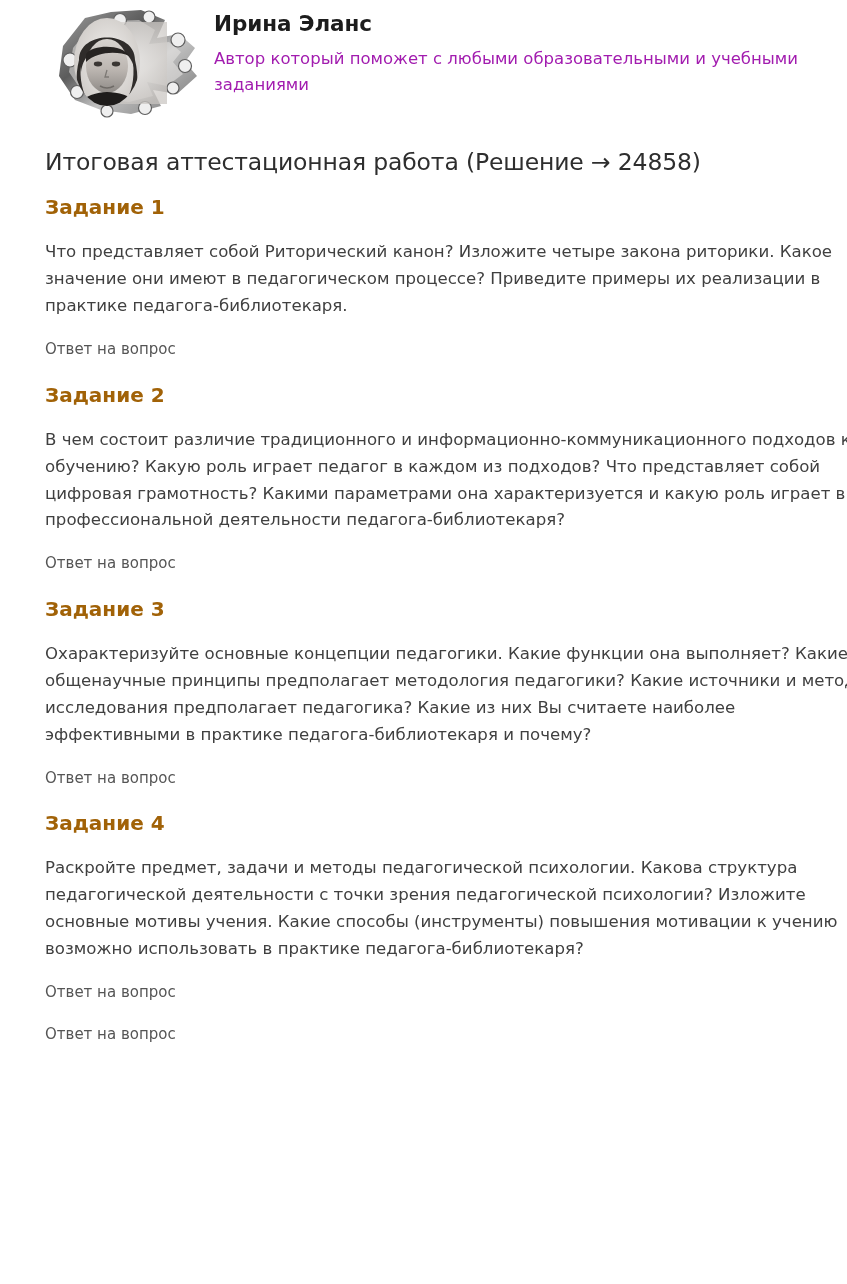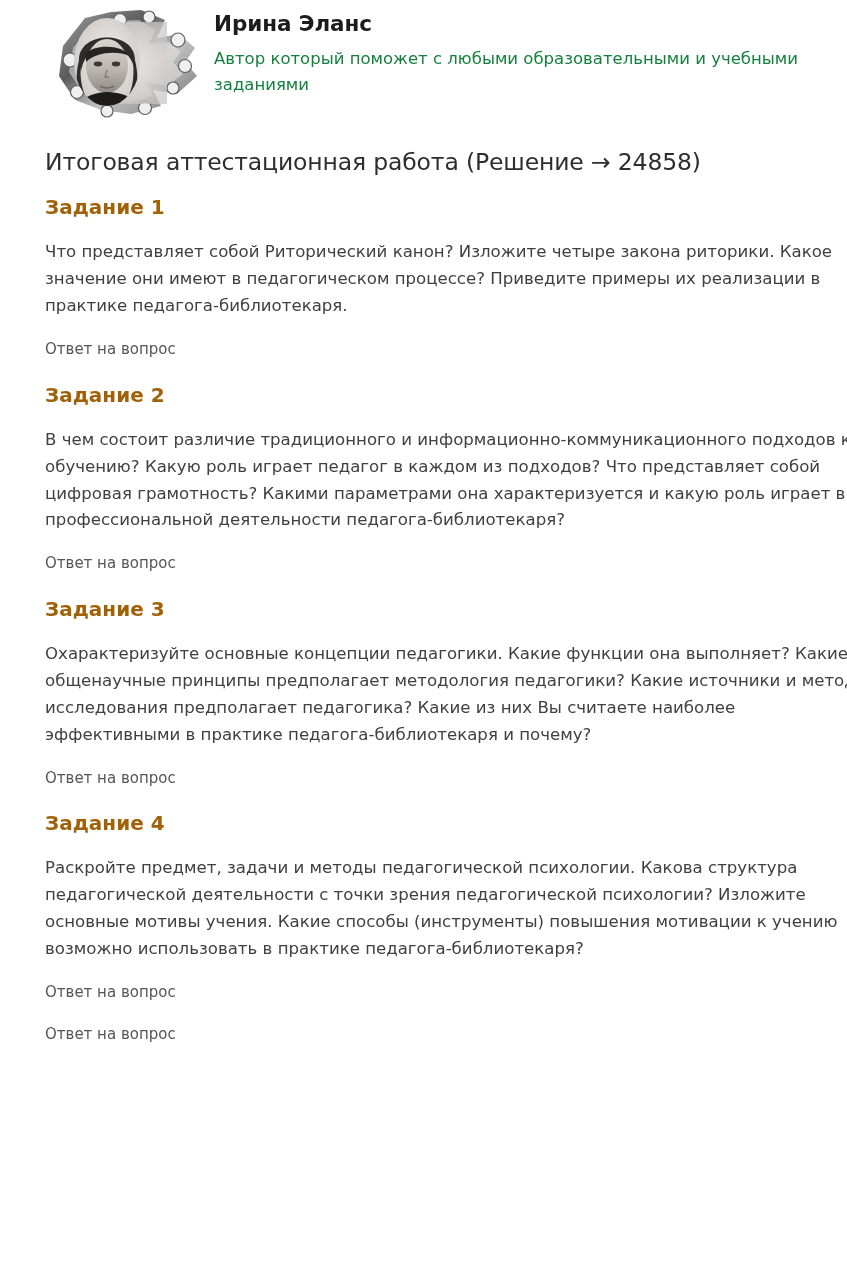--- a/index.html
+++ b/index.html
@@ -51,21 +51,21 @@
   .author-name {
     font-size: 21.5px;
     font-weight: bold;
     color: #1c1c1c;
     letter-spacing: -0.1px;
     line-height: 1.2;
     margin: 0 0 9px 0;
   }
   .author-tagline {
     font-size: 16.5px;
-    color: #15803d;
+    color: #a21caf;
     line-height: 1.58;
     margin: 0;
     max-width: 600px;
   }
 
   
   .doc {
     padding-top: 26px;
   }
   .doc-title {

